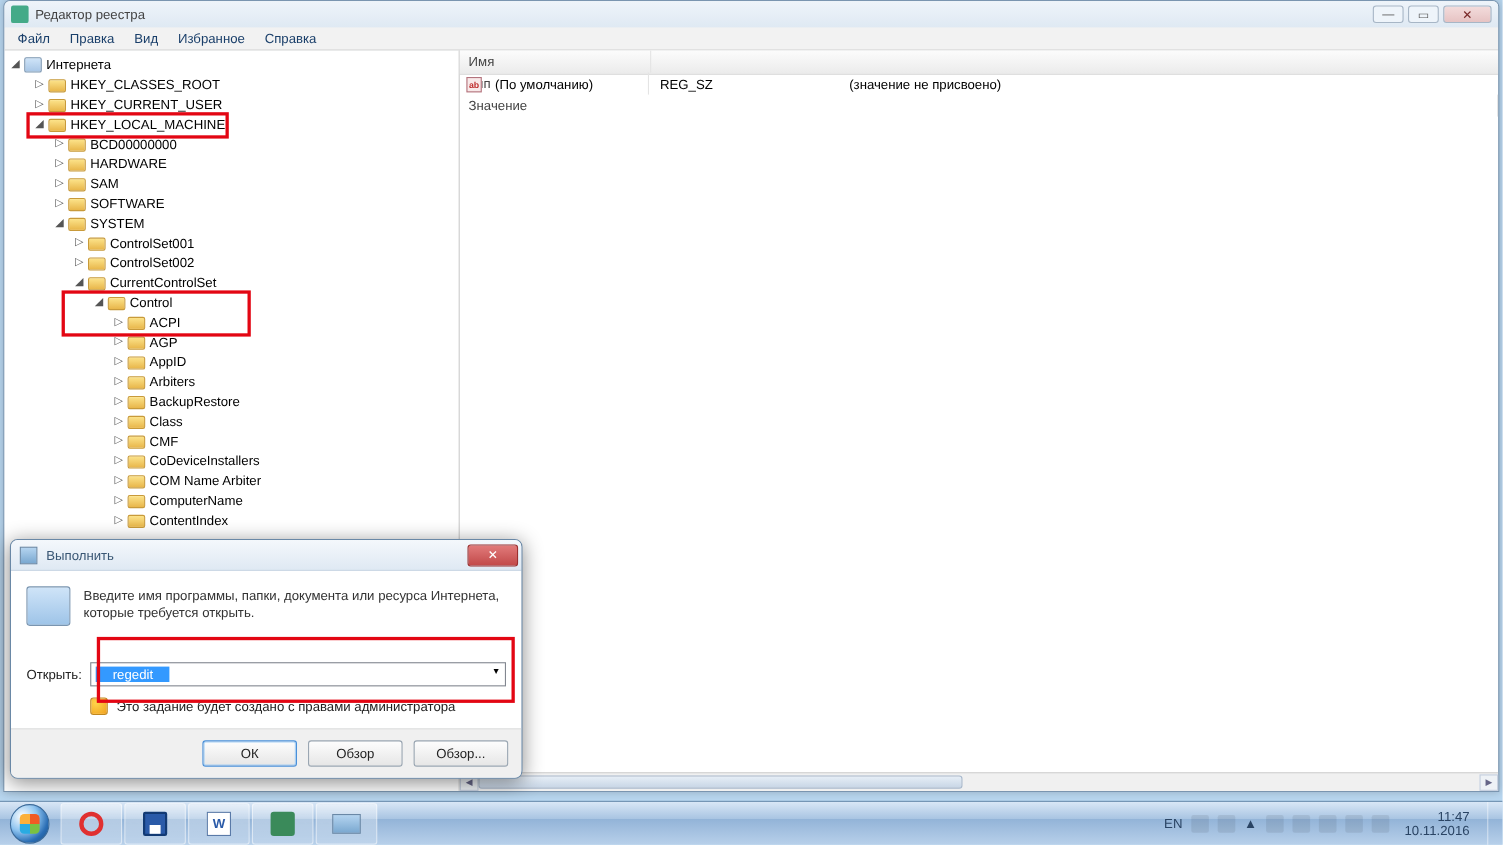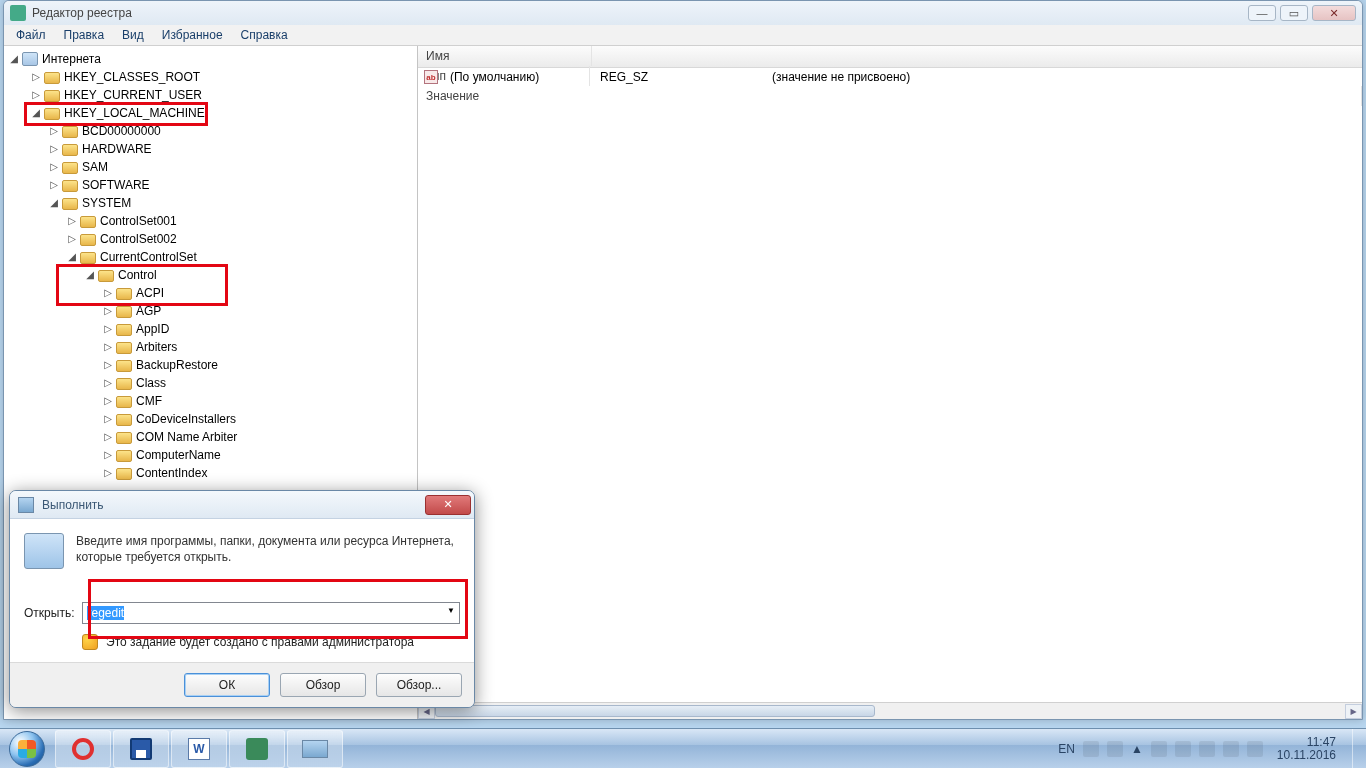--- a/index.html
+++ b/index.html
@@ -44,21 +44,21 @@
 .dlg-title .icon{width:16px;height:16px;margin-right:8px;border:1px solid #6a88a6;background:linear-gradient(#b4d4f0,#7aa8d0);}
 .dlg-title .t{flex:1;color:#3a5774;font-size:12px;}
 .dlg-close{width:46px;height:20px;margin-right:3px;border-radius:3px;background:linear-gradient(#e17a7a,#c24a4a);border:1px solid #9a3030;color:#fff;display:flex;align-items:center;justify-content:center;font-size:11px;}
 .dlg-body{background:#fff;padding:14px 14px 12px 14px;}
 .dlg-row1{display:flex;gap:12px;}
 .run-icon{width:40px;height:36px;background:linear-gradient(#cfe4f8,#9ec4e8);border:1px solid #7a95b0;border-radius:3px;flex:none;}
 .dlg-text{color:#333;line-height:16px;}
 .dlg-row2{display:flex;align-items:center;margin-top:33px;gap:8px;}
 .dlg-lbl{color:#222;}
 .combo{flex:1;height:22px;border:1px solid #828790;background:#fff;display:flex;align-items:center;padding:0 4px;position:relative;}
-.combo .val{background:#3399ff;color:#fff;padding:0 0;}
+.combo .val{background:#3399ff;color:#fff;padding:0 15px;}
 .combo .dd{position:absolute;right:4px;top:3px;font-size:8px;color:#000;}
 .dlg-admin{display:flex;align-items:center;gap:8px;margin-top:10px;padding-left:58px;color:#222;}
 .shield{width:16px;height:16px;display:inline-block;background:radial-gradient(circle at 30% 30%, #ffd54a, #f0a020);border:1px solid #c08820;border-radius:3px;}
 .dlg-hl{position:absolute;border:3px solid #e30613;pointer-events:none;}
 .dlg-footer{background:#f0f0f0;border-top:1px solid #dadada;padding:10px 12px;display:flex;justify-content:flex-end;gap:10px;}
 .btn{width:86px;height:24px;border:1px solid #9aa6b2;border-radius:3px;background:linear-gradient(#fdfdfd,#e6e6e6);color:#222;display:flex;align-items:center;justify-content:center;}
 .btn.focus{border:1px solid #4a90d9;box-shadow:0 0 0 1px #a8d0f4 inset;}
 
 
 .taskbar{position:absolute;left:0;right:0;bottom:0;height:40px;background:linear-gradient(#d9e7f6,#a8c4e2 40%,#93b4d8 41%,#b8d0ea);border-top:1px solid #6e8fae;display:flex;align-items:center;}

